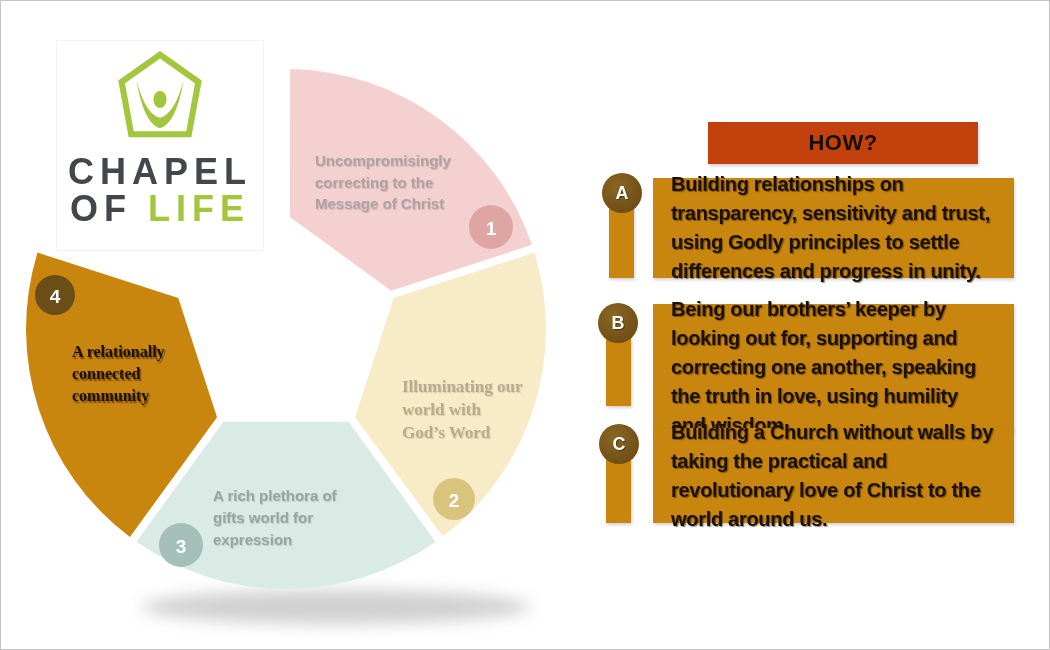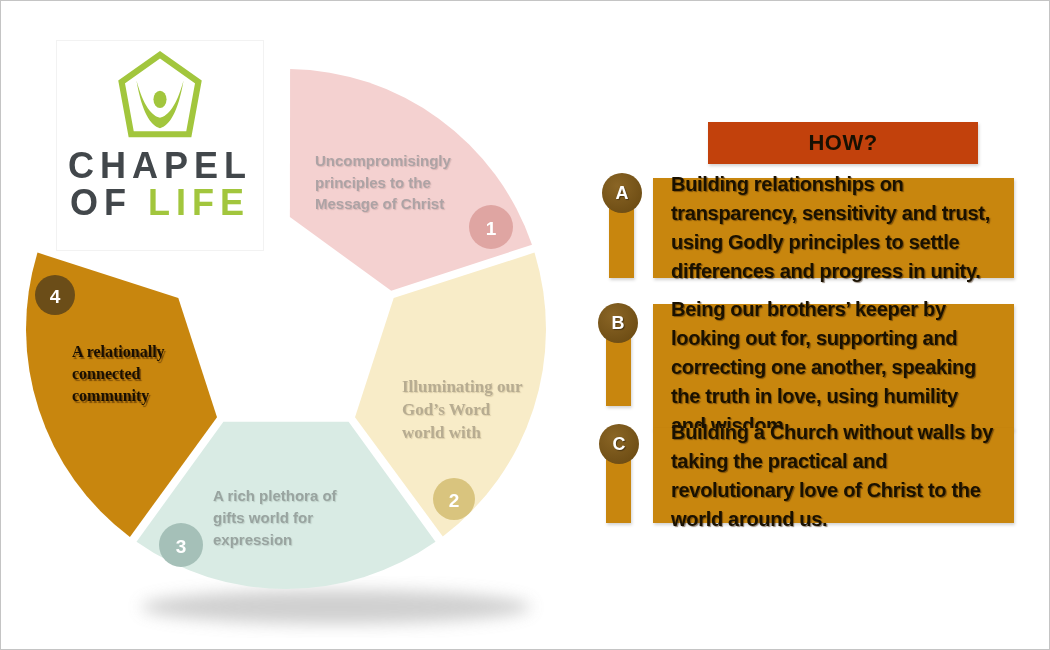--- a/index.html
+++ b/index.html
@@ -27,21 +27,21 @@
     font-weight:bold;font-size:15px;line-height:22px;color:#99a4a0;
     text-shadow:1px 1px 1px rgba(90,110,100,0.22);}
   .orange-label{left:71px;top:340px;width:145px;
     font-family:"Liberation Serif",serif;font-weight:bold;font-size:16px;
     line-height:22px;color:#190f02;text-shadow:1.5px 1.5px 1px rgba(60,30,0,0.55);}
   
   .logo-box{left:56px;top:40px;width:206px;height:209px;background:#ffffff;
     z-index:5;box-shadow:0 0 0 1px rgba(0,0,0,0.05);text-align:center;}
   .logo-icon{margin-top:6px;}
   .logo-line1{font-size:36px;font-weight:600;letter-spacing:6px;color:#42474b;
-    line-height:34px;margin-top:2px;}
+    line-height:34px;margin-top:8px;}
   .logo-line2{font-size:36px;font-weight:600;letter-spacing:6px;line-height:40px;}
   .logo-of{color:#42474b;}
   .logo-life{color:#a2c63d;}
   
   .how-title-box{left:707px;top:121px;width:270px;height:42px;background:#c2410c;
     z-index:2;display:flex;align-items:center;justify-content:center;
     box-shadow:1px 2px 3px rgba(0,0,0,0.18);}
   .how-title{font-size:22px;font-weight:bold;color:#171002;letter-spacing:0.5px;}
   .marker-bar{width:25px;background:#c8860e;z-index:2;box-shadow:1px 2px 3px rgba(0,0,0,0.18);}
   .marker-circle{width:40px;height:40px;border-radius:50%;z-index:3;
@@ -91,27 +91,27 @@
 
     <circle cx="180" cy="544" r="22" fill="#a5c0b8"></circle>
     <text class="badge-num" x="180" y="545">3</text>
 
     <circle cx="54" cy="294" r="20" fill="#6b4d18"></circle>
     <text class="badge-num" x="54" y="295">4</text>
   </svg>
 
   <div class="seg-label pink-label">
     <div>Uncompromisingly</div>
-    <div>principles to the</div>
+    <div>correcting to the</div>
     <div>Message of Christ</div>
   </div>
   <div class="seg-label cream-label">
     <div>Illuminating our</div>
+    <div>world with</div>
     <div>God’s Word</div>
-    <div>world with</div>
   </div>
   <div class="seg-label teal-label">
     <div>A rich plethora of</div>
     <div>gifts world for</div>
     <div>expression</div>
   </div>
   <div class="seg-label orange-label">
     <div>A relationally</div>
     <div>connected</div>
     <div>community</div>

